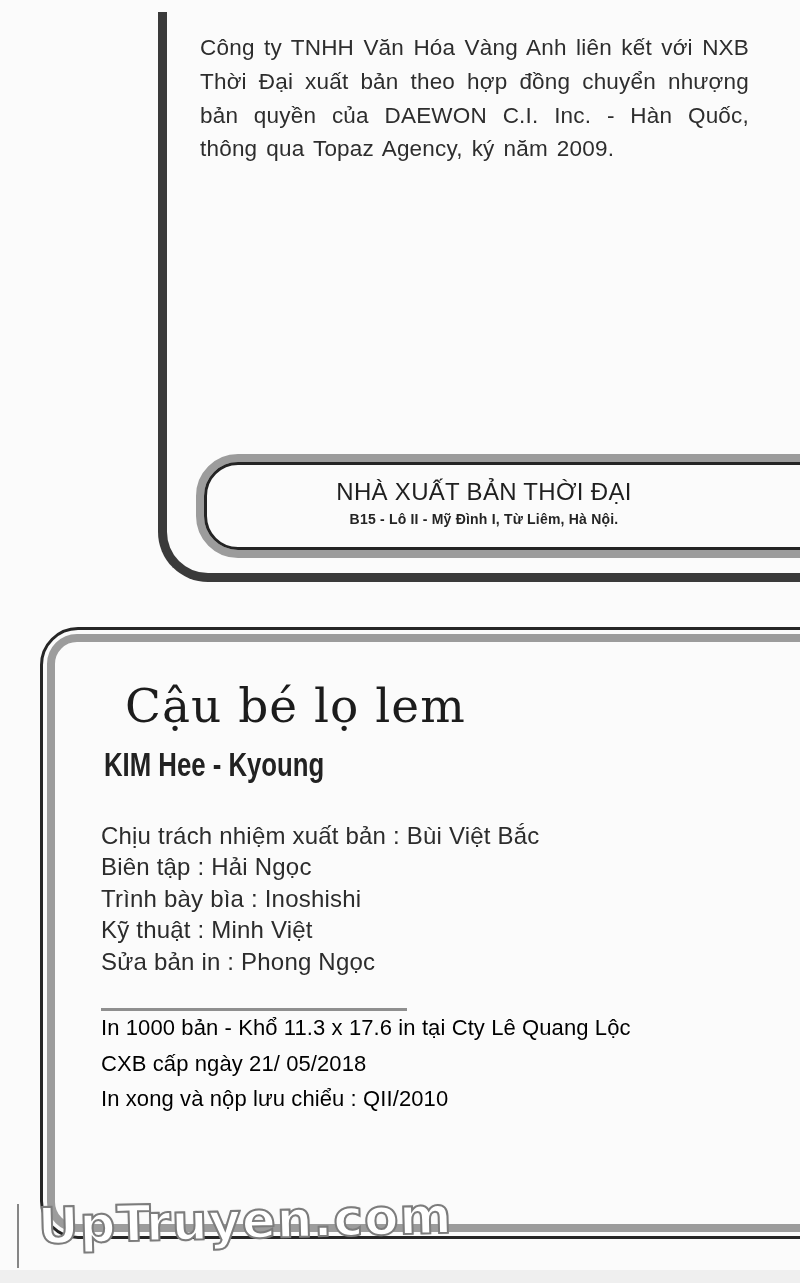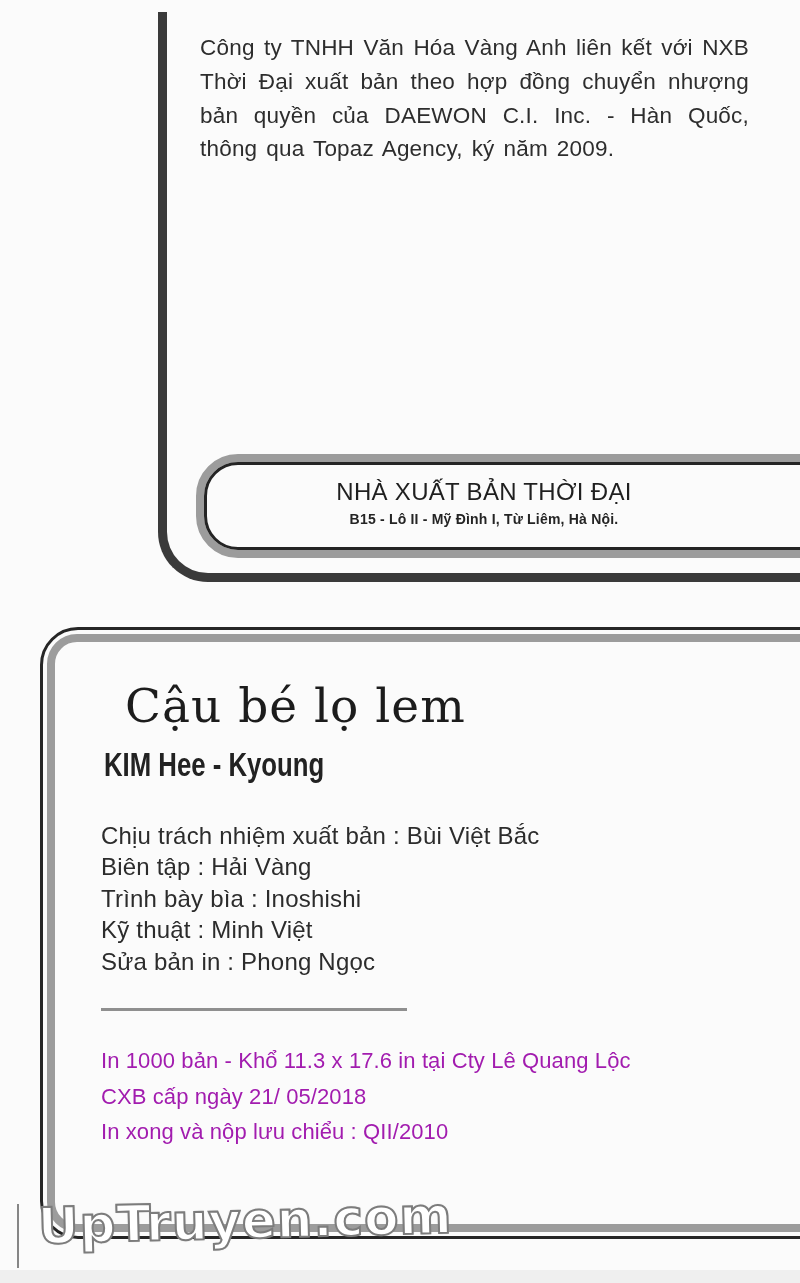--- a/index.html
+++ b/index.html
@@ -78,23 +78,23 @@
   .credits {
     left: 101px; top: 820px;
     font-size: 24px; line-height: 31.4px;
     color: #2c2c2c; letter-spacing: 0.2px;
   }
   .section-divider {
     left: 101px; top: 1008px; width: 306px; height: 2.5px;
     background: #8f8f8f;
   }
   .print-info {
-    left: 101px; top: 1043px;
+    left: 101px; top: 1010px;
     font-size: 22px; line-height: 35.6px;
-    color: #a21caf; letter-spacing: 0.1px;
+    color: #000000; letter-spacing: 0.1px;
   }
 
   
   .watermark {
     left: 38px; top: 1192px;
     font-family: "DejaVu Sans", sans-serif;
     font-weight: bold; font-size: 50px;
     color: #ffffff;
     -webkit-text-stroke: 2px #7c7c7c;
     text-shadow: 0 0 1px #8a8a8a, 0 0 2px #9a9a9a;
@@ -133,21 +133,21 @@
 <div class="abs card-outer">
   <div class="card-inner-gray"></div>
 </div>
 
 <div class="abs book-title">Cậu bé lọ lem</div>
 
 <div class="abs book-author">KIM Hee - Kyoung</div>
 
 <div class="abs credits">
   <div>Chịu trách nhiệm xuất bản : Bùi Việt Bắc</div>
-  <div>Biên tập : Hải Vàng</div>
+  <div>Biên tập : Hải Ngọc</div>
   <div>Trình bày bìa : Inoshishi</div>
   <div>Kỹ thuật : Minh Việt</div>
   <div>Sửa bản in : Phong Ngọc</div>
 </div>
 
 <div class="abs section-divider"></div>
 
 <div class="abs print-info">
   <div>In 1000 bản - Khổ 11.3 x 17.6 in tại Cty Lê Quang Lộc</div>
   <div>CXB cấp ngày 21/ 05/2018</div>

